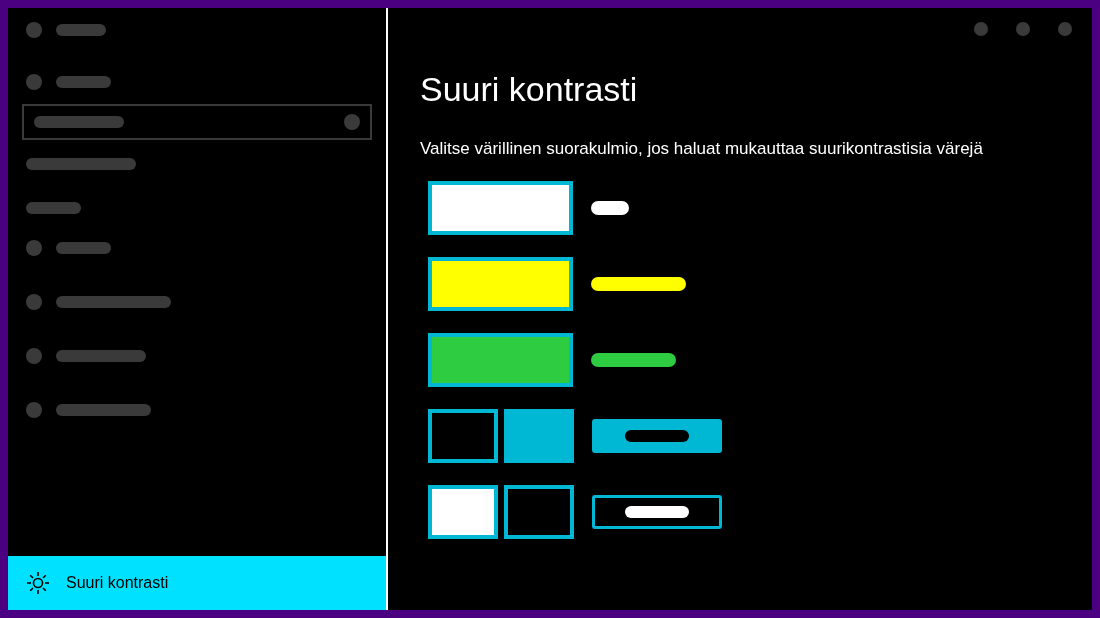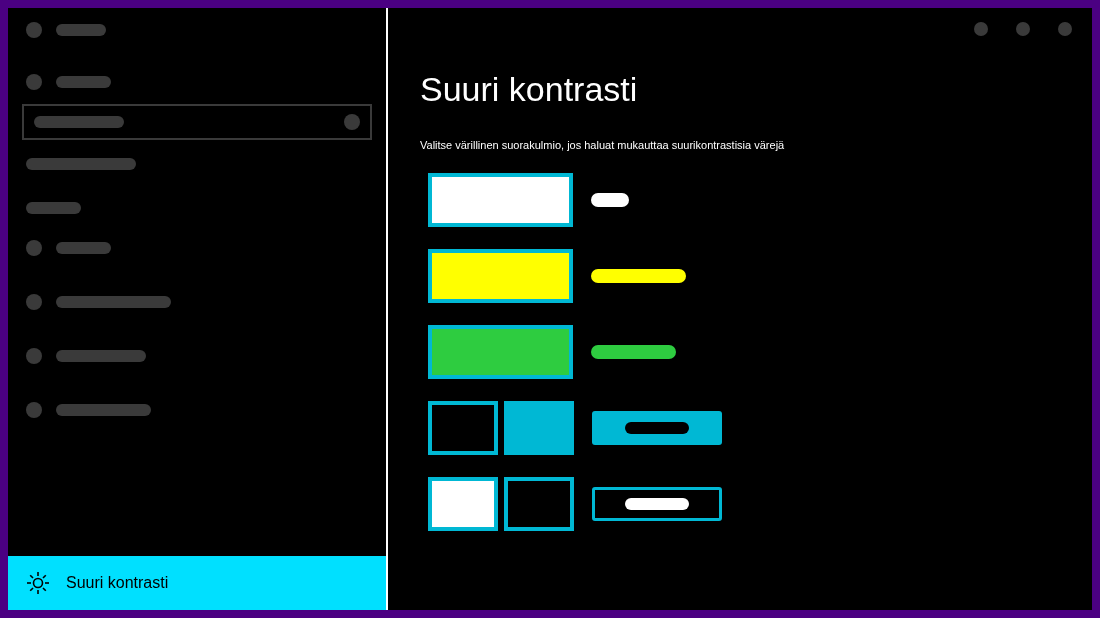--- a/index.html
+++ b/index.html
@@ -92,21 +92,21 @@
   }
   .titlebar-dots div { width: 14px; height:14px; border-radius:50%; background:#3a3a3a; }
 
   h1 {
     font-weight: 300;
     font-size: 34px;
     margin-top: 40px;
     margin-bottom: 30px;
   }
   .subtext {
-    font-size: 11px;
+    font-size: 17px;
     margin-bottom: 22px;
     color: #fff;
   }
 
   .rows { display: flex; flex-direction: column; gap: 22px; padding-left: 8px; }
   .row { display: flex; align-items: center; gap: 18px; }
 
   .swatch-lg {
     width: 145px; height: 54px;
     border: 4px solid #00b8d4;

